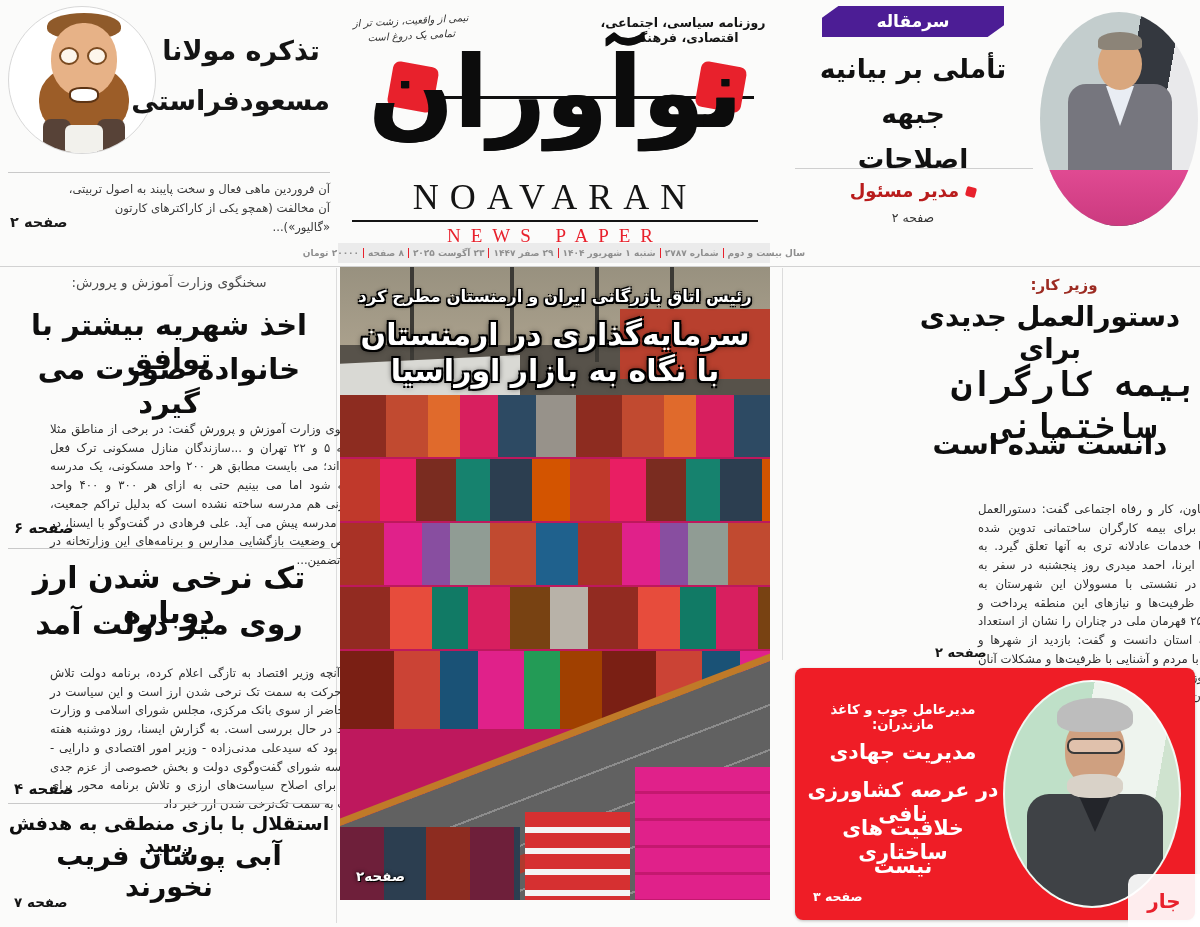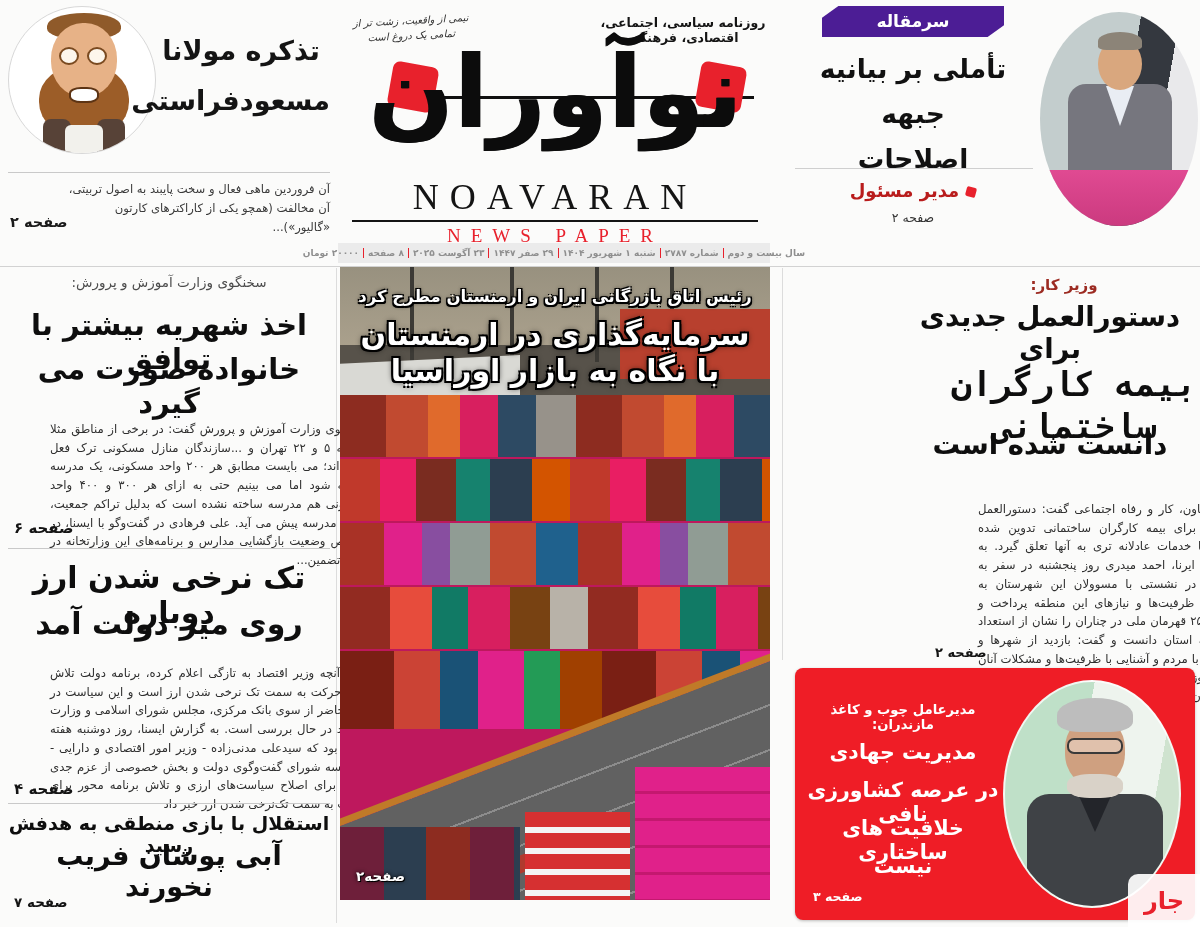--- a/index.html
+++ b/index.html
@@ -117,21 +117,21 @@
   .rb-glasses { position:absolute; left:62px; top:56px; width:56px; height:16px; border:2.5px solid #3a3a3a; border-radius:7px; background:rgba(255,255,255,.35); }
   .rb-beard { position:absolute; left:62px; top:92px; width:56px; height:24px; background:#d9d2c8; border-radius:40%; }
   .rb-suit { position:absolute; left:22px; top:112px; width:136px; height:118px; background:#3f4246; border-radius:22px 22px 0 0; }
   .rb-shirt { position:absolute; left:74px; top:114px; width:32px; height:36px; background:#23252a; clip-path:polygon(0 0,100% 0,50% 100%); }
   .rb-kicker { position:absolute; left:12px; top:34px; width:192px; text-align:center; color:#fff; font-size:13.2px; font-weight:bold; }
   .rb-line { position:absolute; left:12px; width:192px; text-align:center; color:#fff; font-weight:bold; font-size:20.5px; }
   .rb-t1 { top:72px; } .rb-t2 { top:110px; } .rb-t3 { top:148px; } .rb-t4 { top:186px; }
   .rb-page { position:absolute; left:18px; bottom:16px; color:#fff; font-size:12.5px; font-weight:bold; }
 
   .watermark { left:1128px; top:874px; width:72px; height:53px; background:rgba(255,255,255,.92); border-radius:10px 0 0 0; display:flex; align-items:center; justify-content:center; z-index:6; }
-  .wm-text { color:#e8212c; font-size:24px; font-weight:bold; }
+  .wm-text { color:#e8212c; font-size:20px; font-weight:bold; }
 </style>
 </head>
 <body>
 
 <div class="page">
 
   <div class="abs avatar-cartoon">
     <div class="c-beard"></div>
     <div class="c-hair"></div>
     <div class="c-face"></div>

